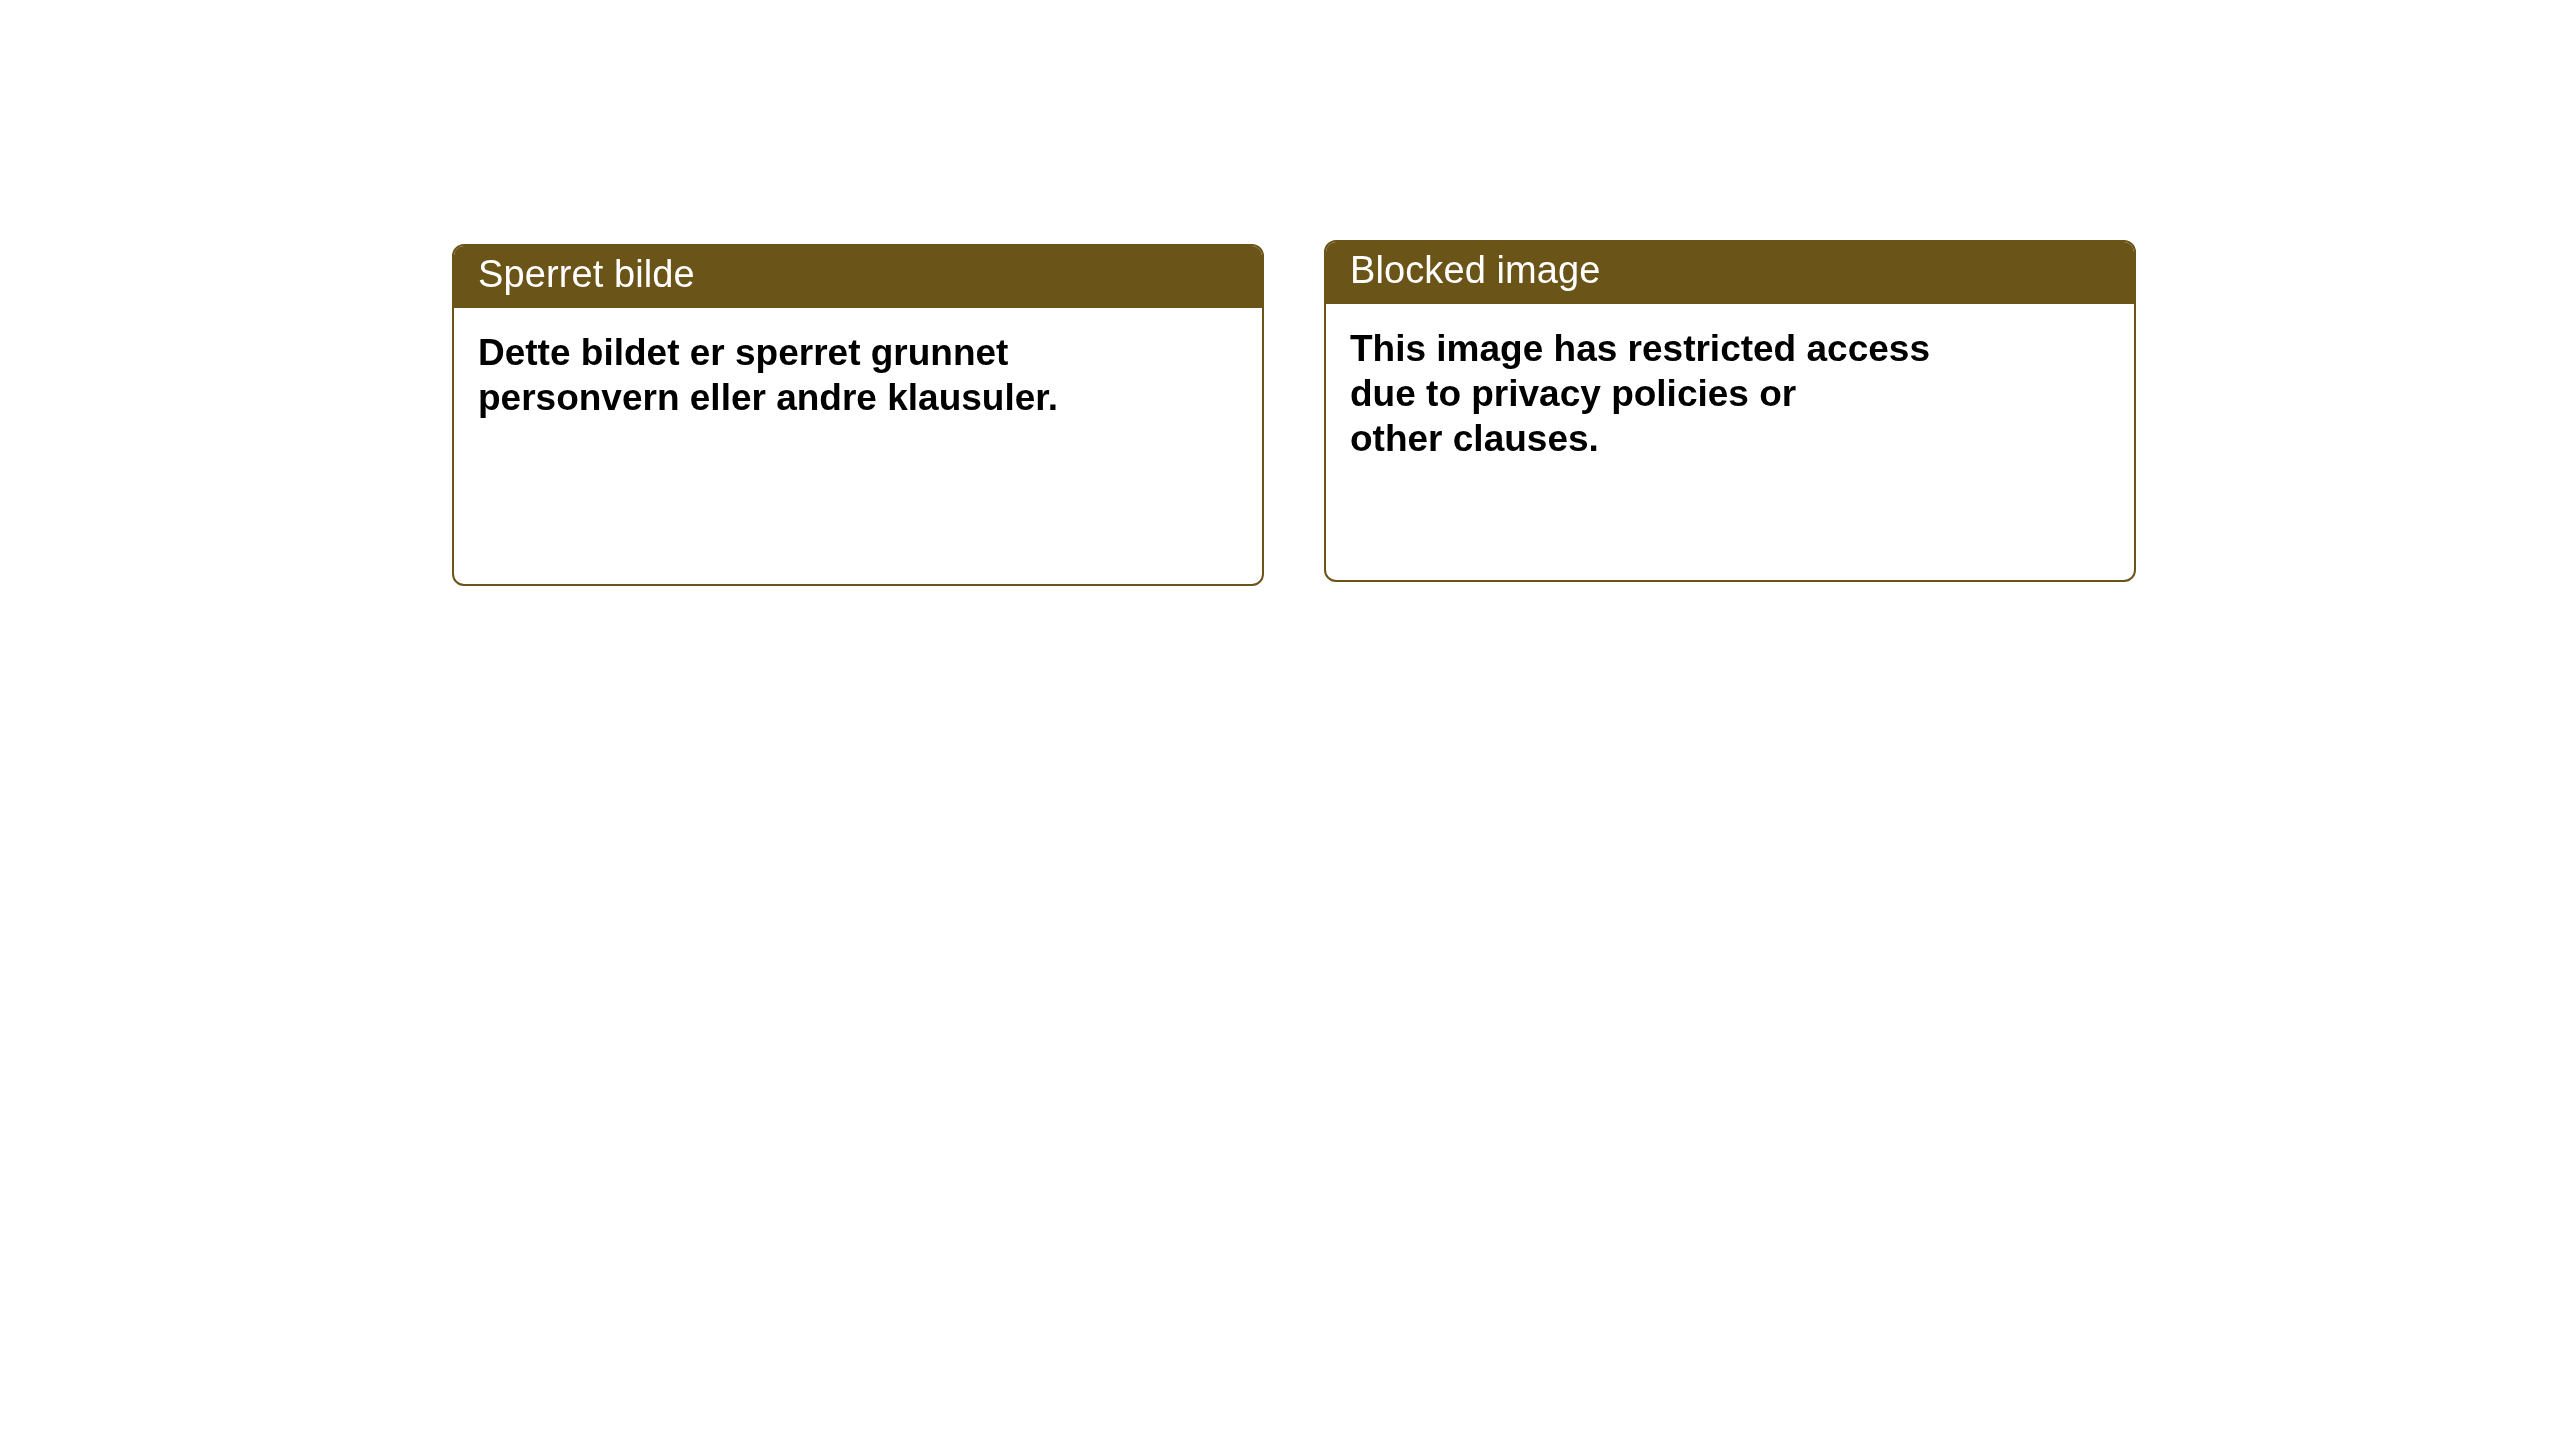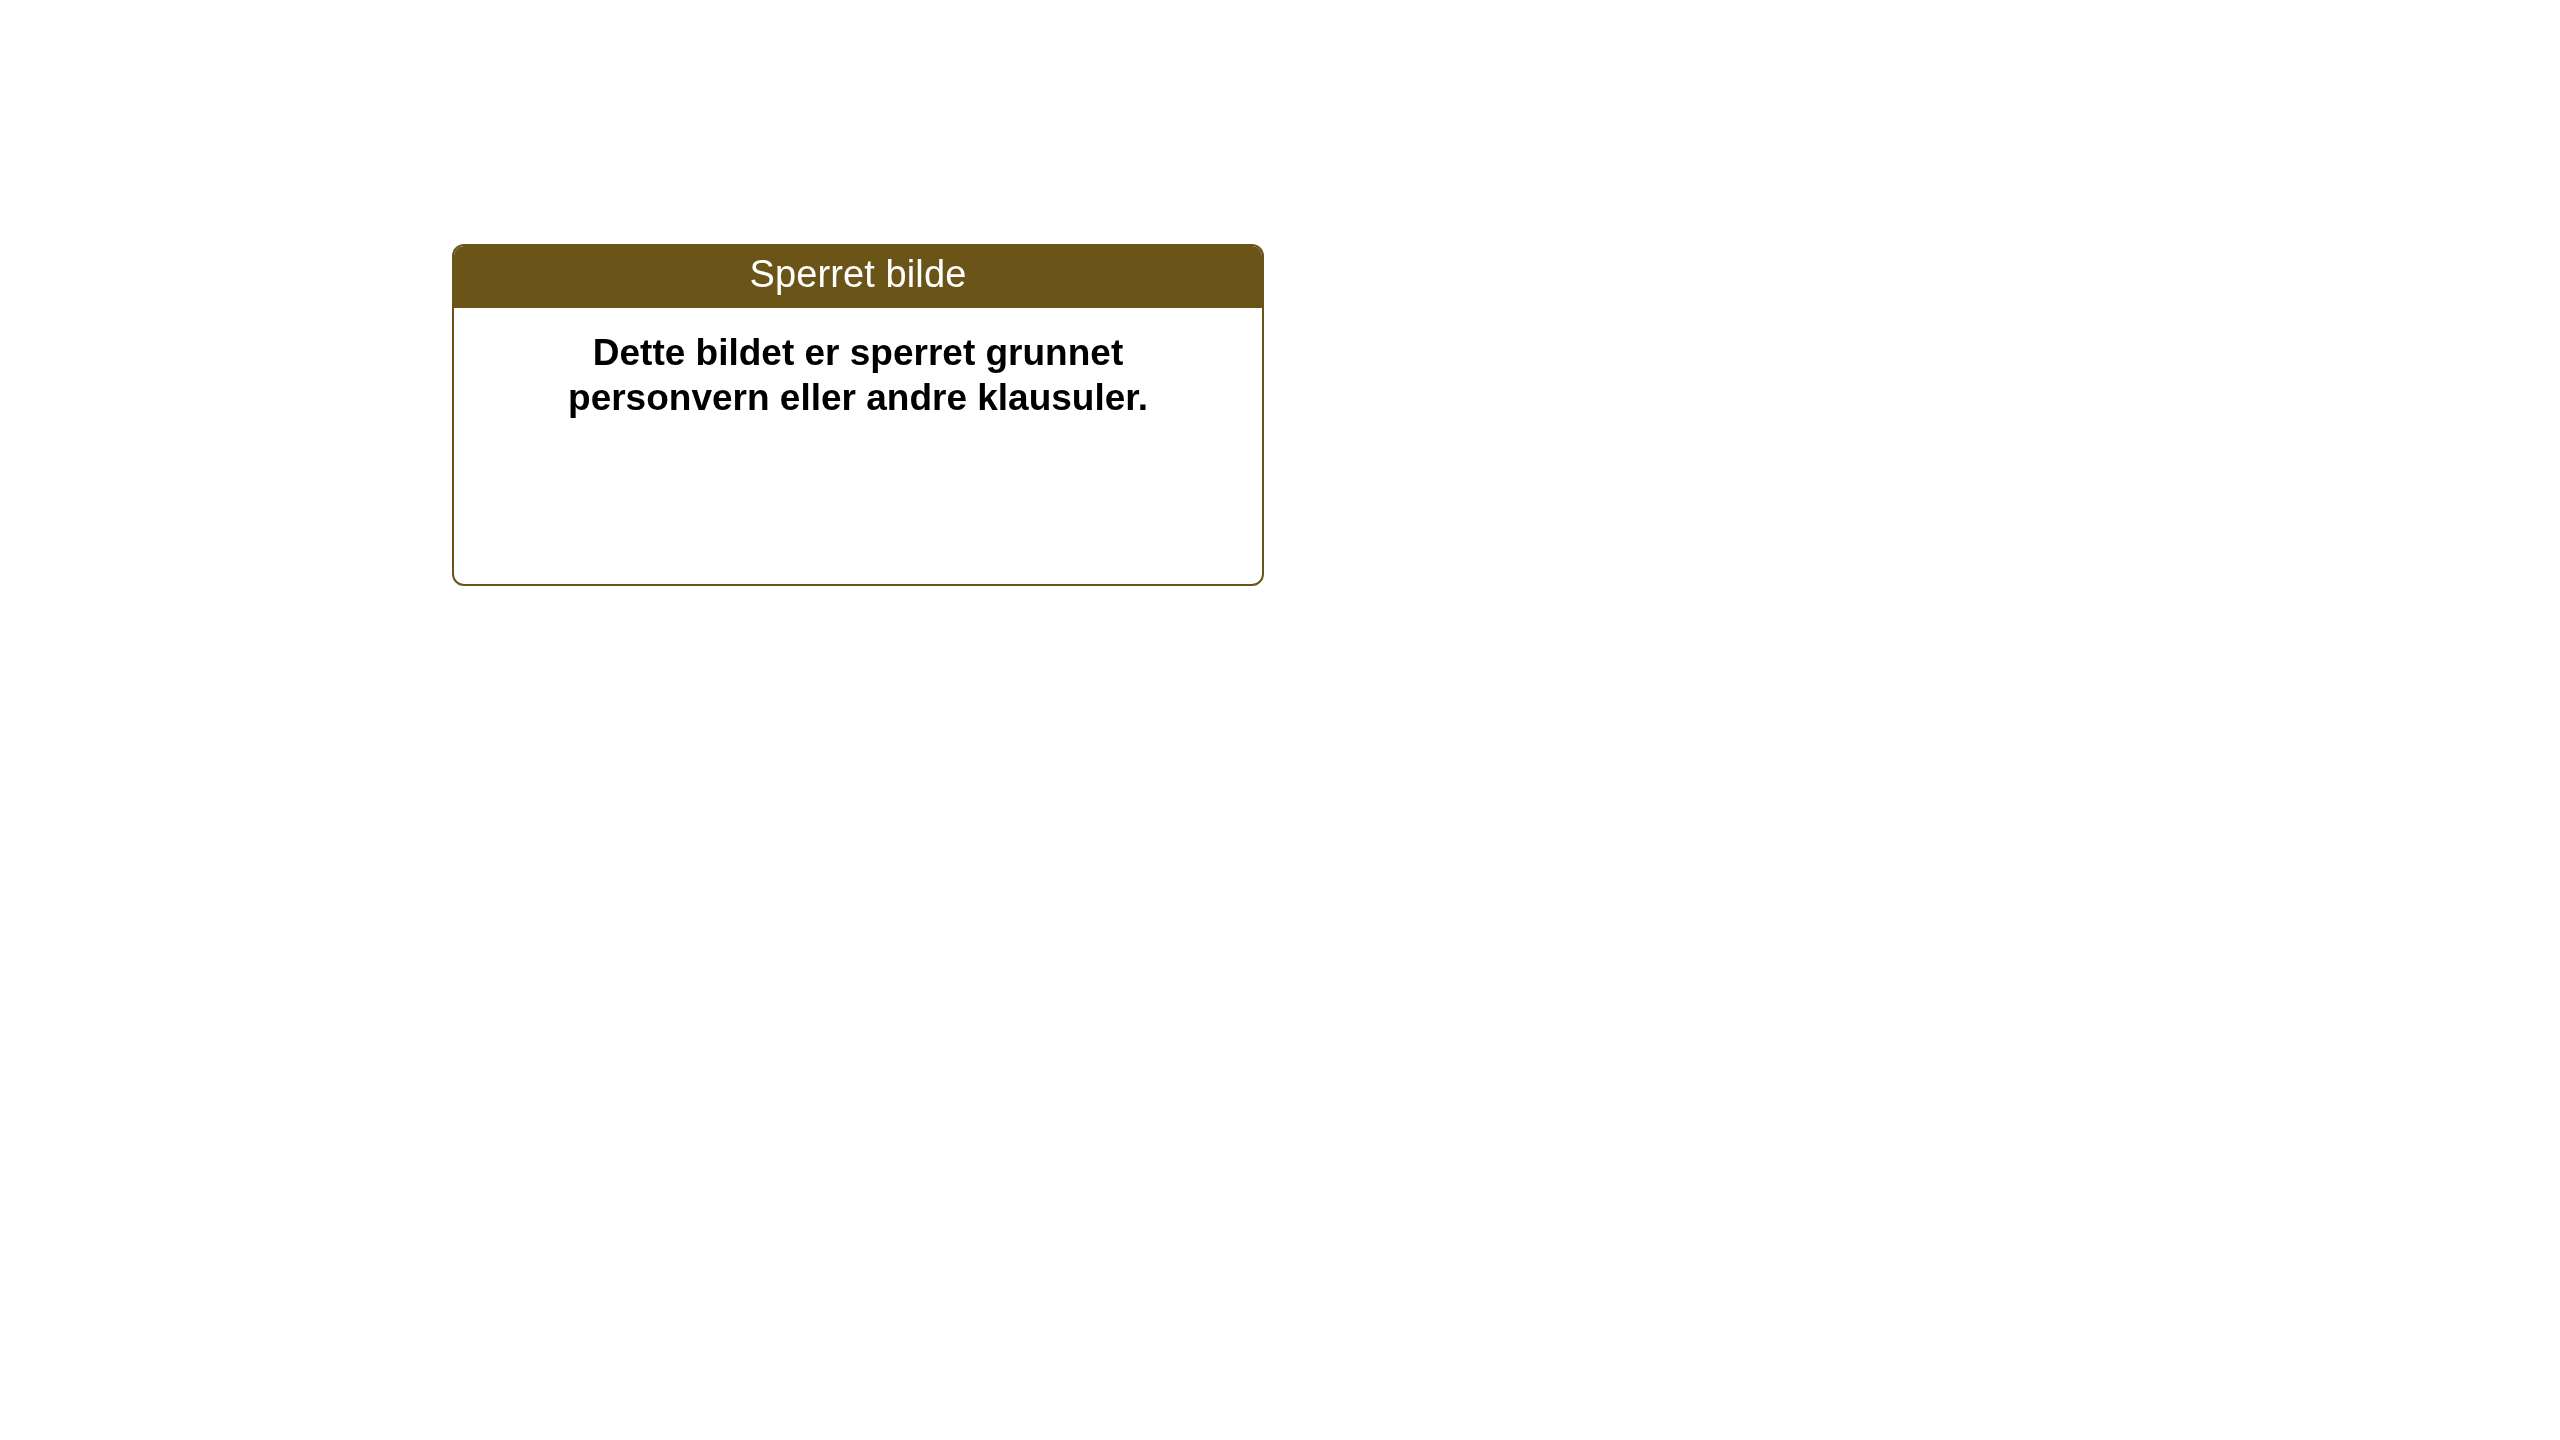--- a/index.html
+++ b/index.html
@@ -22,21 +22,20 @@
     background: #ffffff;
   }
 
   .notice-card {
     position: absolute;
     box-sizing: border-box;
     background: #ffffff;
     border: 2px solid #6b5418;
     border-radius: 12px;
     overflow: hidden;
-    text-align: center;
   }
 
   .notice-card .card-header {
     box-sizing: border-box;
     background: #6b5418;
     color: #ffffff;
     padding: 9px 24px 13px 24px;
     font-size: 38px;
     line-height: 1.05;
     font-weight: 400;
@@ -80,14 +79,22 @@
 <div class="stage">
 
   <div class="notice-card" id="card-no">
     <div class="card-header">Sperret bilde</div>
     <div class="card-body">
       <p>Dette bildet er sperret grunnet
 personvern eller andre klausuler.</p>
     </div>
   </div>
 
+  <div class="notice-card" id="card-en">
+    <div class="card-header">Blocked image</div>
+    <div class="card-body">
+      <p>This image has restricted access
+due to privacy policies or
+other clauses.</p>
+    </div>
+  </div>
 
 </div>
 
 </body></html>

